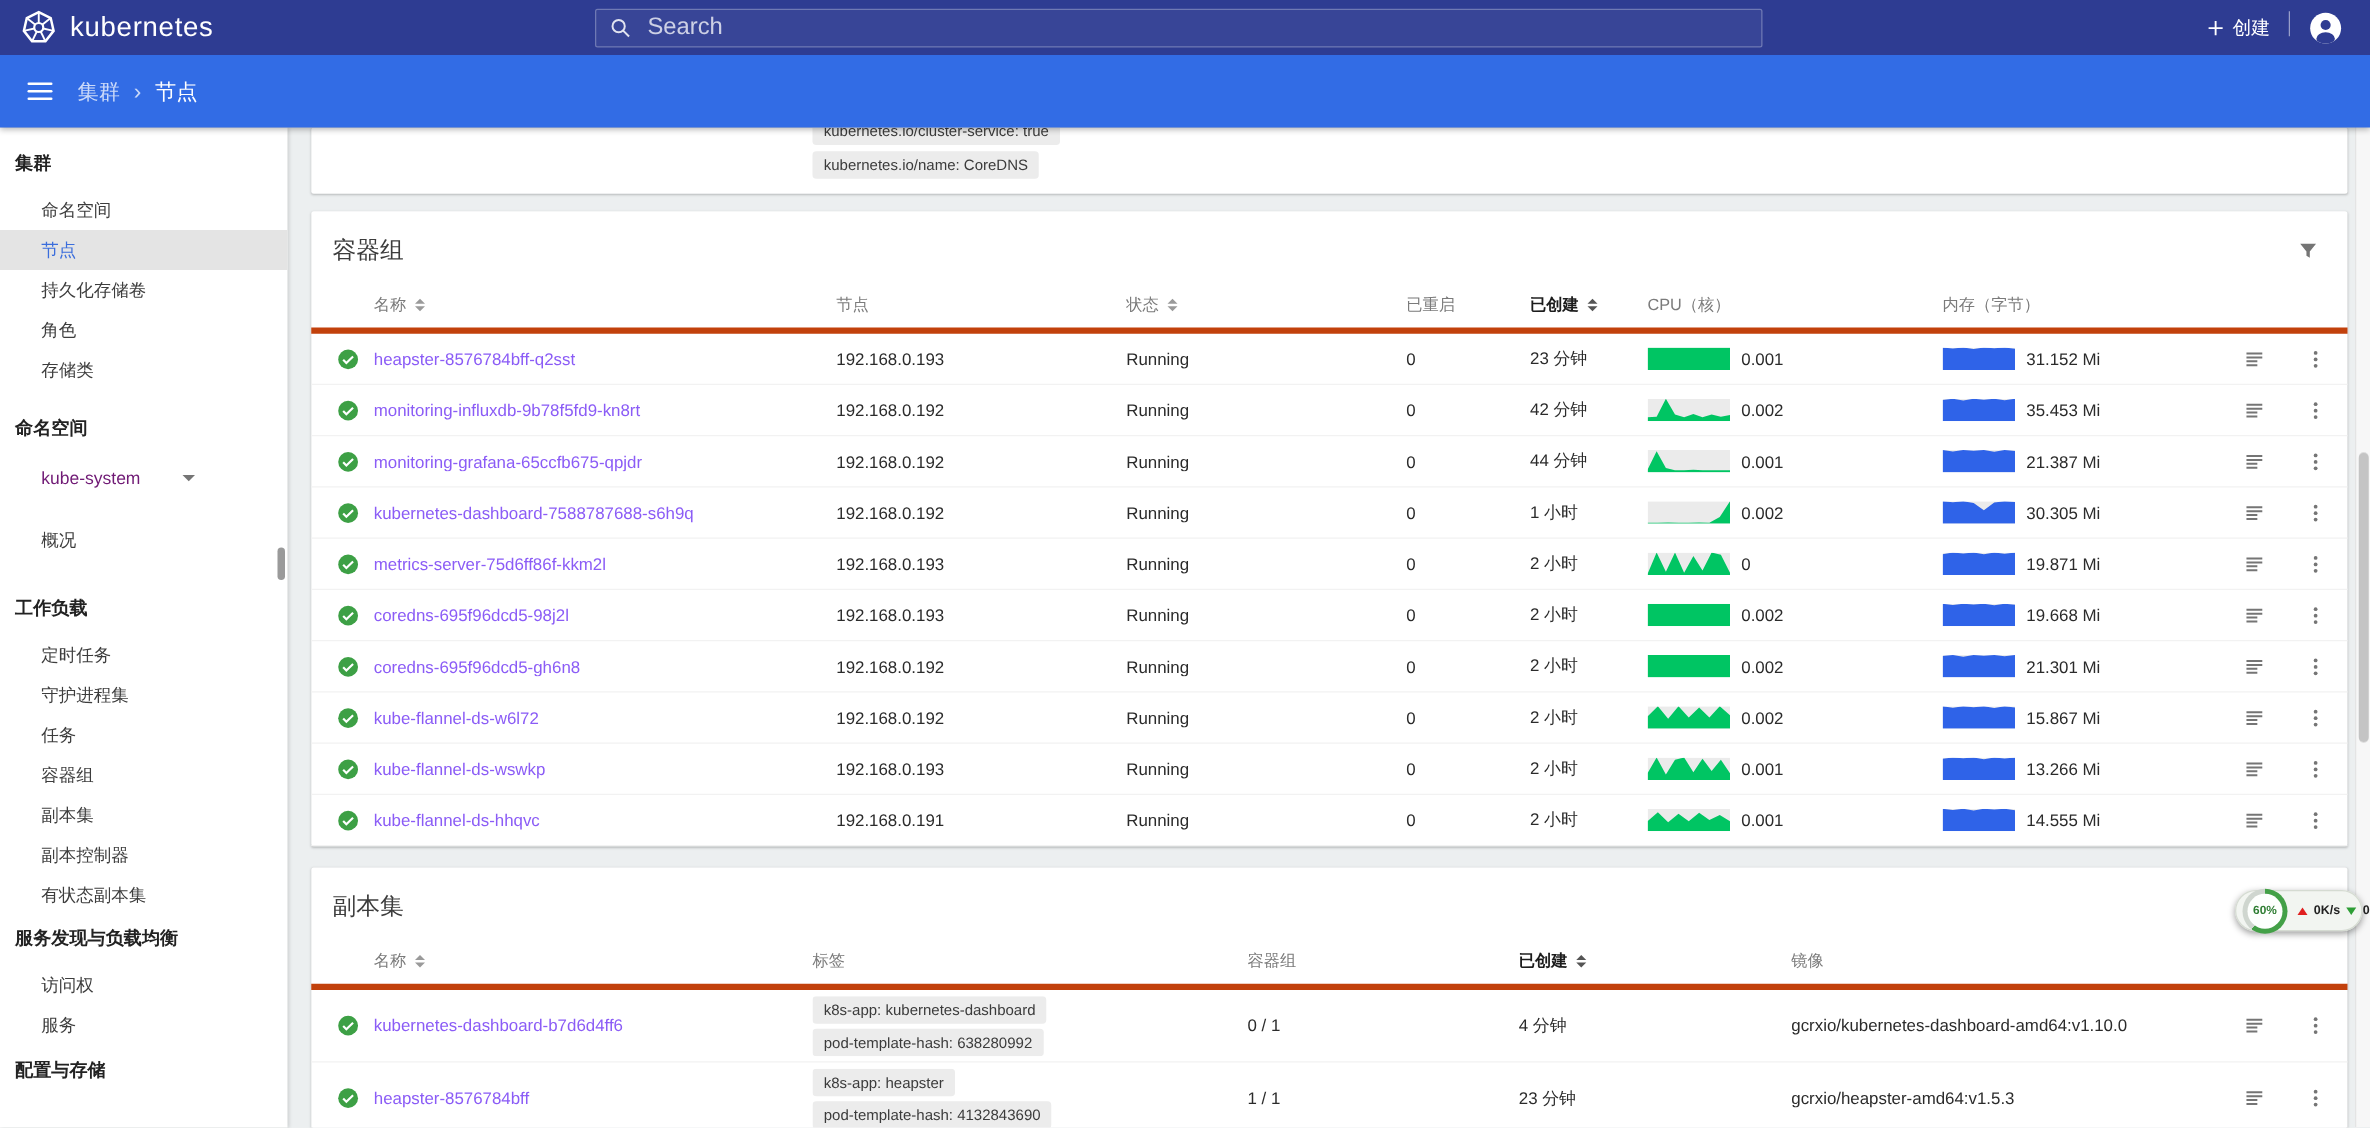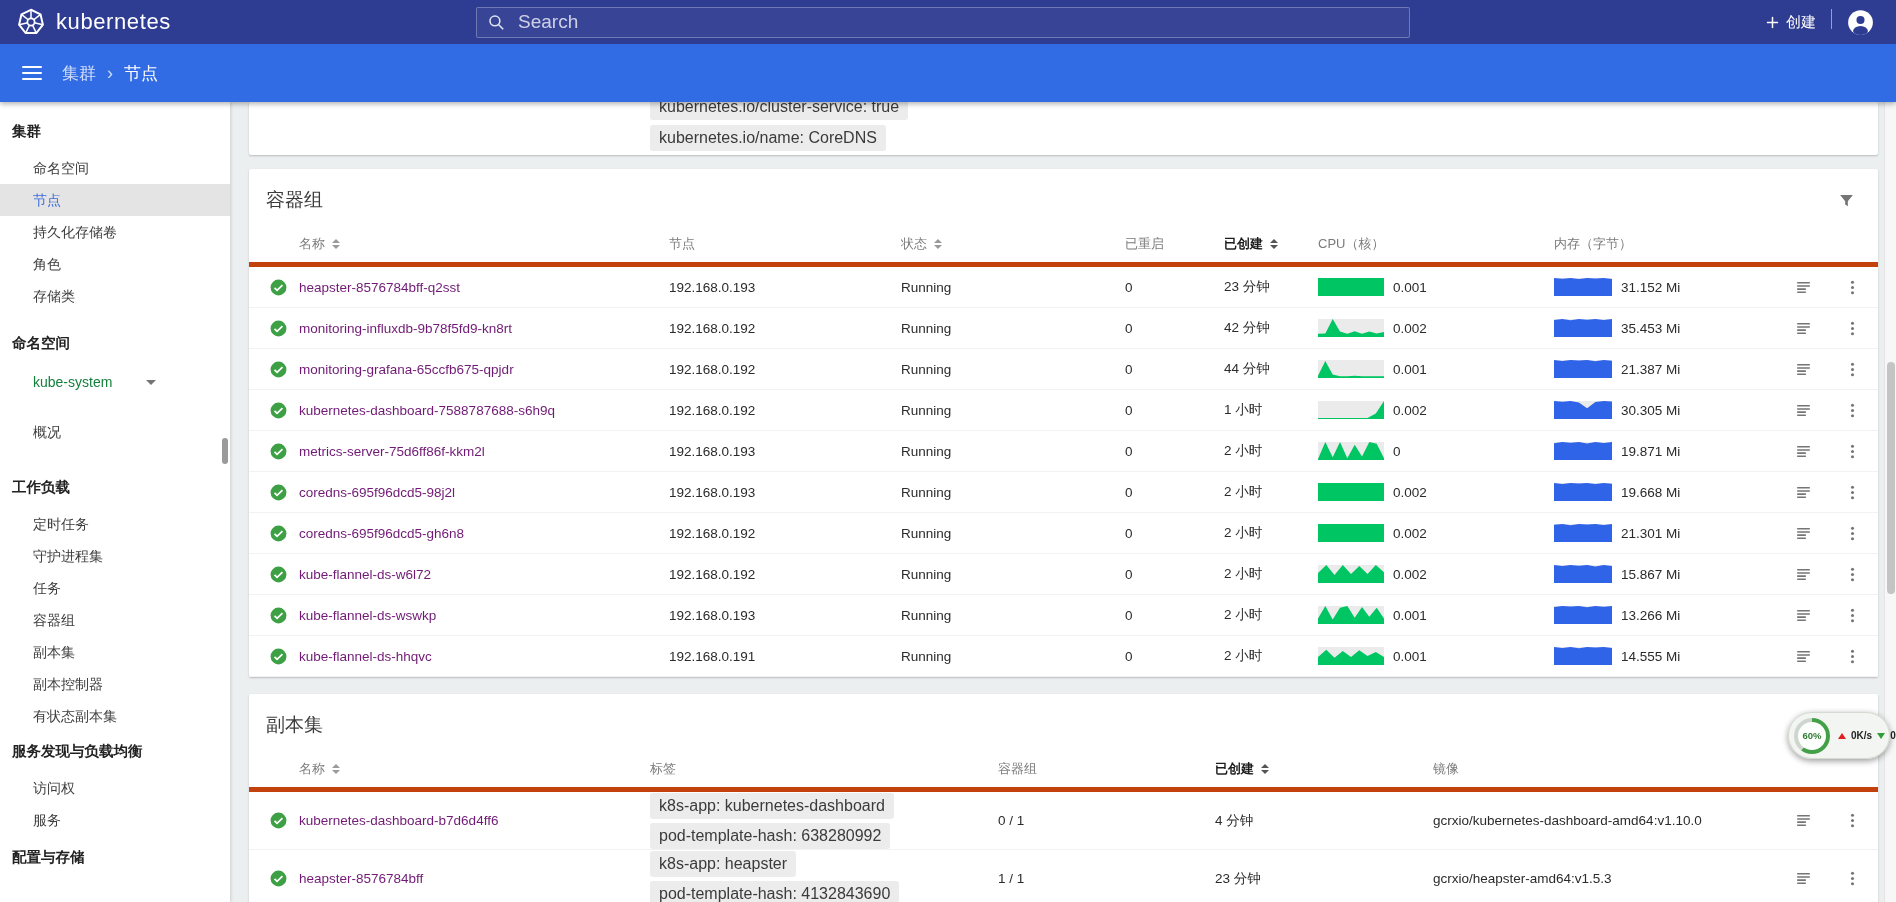--- a/index.html
+++ b/index.html
@@ -26,58 +26,58 @@
   .bc-parent{color:rgba(255,255,255,.75);cursor:pointer}
   .bc-sep{color:rgba(255,255,255,.75);font-size:18px}
   .bc-current{color:#fff}
 
   
   .sidebar{position:fixed;top:102px;left:0;bottom:0;width:230px;background:#fff;z-index:30;padding-top:14px;box-shadow:1px 0 3px rgba(0,0,0,.14)}
   .sb-header{height:30px;line-height:30px;padding-left:12px;font-size:14.5px;font-weight:bold;color:#222;margin-bottom:6px;cursor:pointer}
   .mt16{margin-top:16px}.mt14{margin-top:24px}.mt6{margin-top:6px}.mt4{margin-top:4px}
   .sb-item{display:block;height:32px;line-height:32px;padding-left:33px;font-size:14px;color:#3d3d3d;cursor:pointer}
   .sb-item.active{background:#e4e4e4;color:#3a6ddc}
-  .ns-select{height:36px;display:flex;align-items:center;padding-left:33px;gap:34px;font-size:14px;color:#15803d;cursor:pointer}
+  .ns-select{height:36px;display:flex;align-items:center;padding-left:33px;gap:34px;font-size:14px;color:#701a75;cursor:pointer}
   .caret{width:0;height:0;border-left:5px solid transparent;border-right:5px solid transparent;border-top:5px solid #757575}
   .sb-scroll-thumb{position:fixed;left:222px;top:438px;width:6px;height:26px;background:#9a9a9a;border-radius:3px;z-index:31}
 
   
   .content{position:absolute;top:102px;left:230px;right:12px;bottom:0;padding:0 6px 0 19px;overflow:hidden}
   .card{background:#fff;border-radius:2px;box-shadow:0 1px 2px rgba(0,0,0,.22)}
   .partial{height:53px;overflow:hidden;position:relative}
   .partial .chip-col{position:absolute;left:401px;top:-8px;display:flex;flex-direction:column;align-items:flex-start;gap:5px}
-  .chip{display:inline-block;background:#ececec;color:#3b3b3b;font-size:16px;padding:4px 9px;border-radius:3px;white-space:nowrap}
+  .chip{display:inline-block;background:#ececec;color:#3b3b3b;font-size:12px;padding:4px 9px;border-radius:3px;white-space:nowrap}
 
   .card-head{display:flex;align-items:center;justify-content:space-between;padding:18px 22px 12px 17px}
   .card-title{font-size:19px;font-weight:400;color:#3c3c3c}
   .filter-icon,.act-icon{cursor:pointer}
 
   .grid-pods{display:grid;grid-template-columns:30px 370px 232px 224px 99px 94px 236px 240px 1fr;align-items:center;padding:0 16px 0 20px}
   .grid-rs{display:grid;grid-template-columns:30px 351px 348px 217px 218px 361px 1fr;align-items:center;padding:0 16px 0 20px}
   .thead{height:42px;font-size:13px;color:#7b7b7b;border-bottom:5px solid #c2410c}
   .th{display:flex;align-items:center}
   .sort{display:inline-flex;flex-direction:column;gap:2px;margin-left:7px}
   .sort i{display:block;width:0;height:0;border-left:4px solid transparent;border-right:4px solid transparent}
   .sort .up{border-bottom:4px solid #9a9a9a}
   .sort .dn{border-top:4px solid #9a9a9a}
   .sorted > span:first-child{font-weight:bold;color:#1c1c1c}
   .sorted .sort .up{border-bottom-color:#555}
   .sorted .sort .dn{border-top-color:#555}
 
   .trow{height:41px;font-size:13.5px;color:#2b2b2b;border-bottom:1px solid #f2f2f2}
   .rs-row{height:58px}
-  .link{color:#701a75;cursor:pointer}
+  .link{color:#8b5cf6;cursor:pointer}
   .cell{display:flex;align-items:center;overflow:hidden;white-space:nowrap}
   .metric{gap:9px}
   .spark{display:inline-flex;line-height:0}
   .chip-stack{display:flex;flex-direction:column;align-items:flex-start;gap:4px}
   .actions{display:flex;justify-content:space-between;width:68px}
 
   
-  .monitor{position:fixed;left:1788px;top:712px;width:102px;height:47px;background:#f2f5f1;border-radius:24px;
+  .monitor{position:fixed;left:1788px;top:712px;width:102px;height:33px;background:#f2f5f1;border-radius:24px;
     box-shadow:0 2px 6px rgba(0,0,0,.4),inset 0 0 0 1px #d5dbd2;display:flex;align-items:center;gap:8px;padding:0 10px 0 6px;z-index:50}
   .gauge{width:36px;height:36px;border-radius:50%;background:conic-gradient(#43a047 0 216deg,#cfd6cf 0);display:flex;align-items:center;justify-content:center;position:relative;flex:0 0 36px}
   .gauge::before{content:"";position:absolute;inset:4px;background:#fdfffd;border-radius:50%}
   .gauge span{position:relative;font-size:9.5px;font-weight:bold;color:#2e7d32}
   .net{display:flex;flex-direction:row;gap:5px}
   .net-row{display:flex;align-items:center;gap:5px;font-size:10px;font-weight:bold;color:#222;line-height:1}
   .arr{width:0;height:0;border-left:4px solid transparent;border-right:4px solid transparent}
   .arr.up{border-bottom:6px solid #e02020}
   .arr.dn{border-top:6px solid #2e9e36}
 

